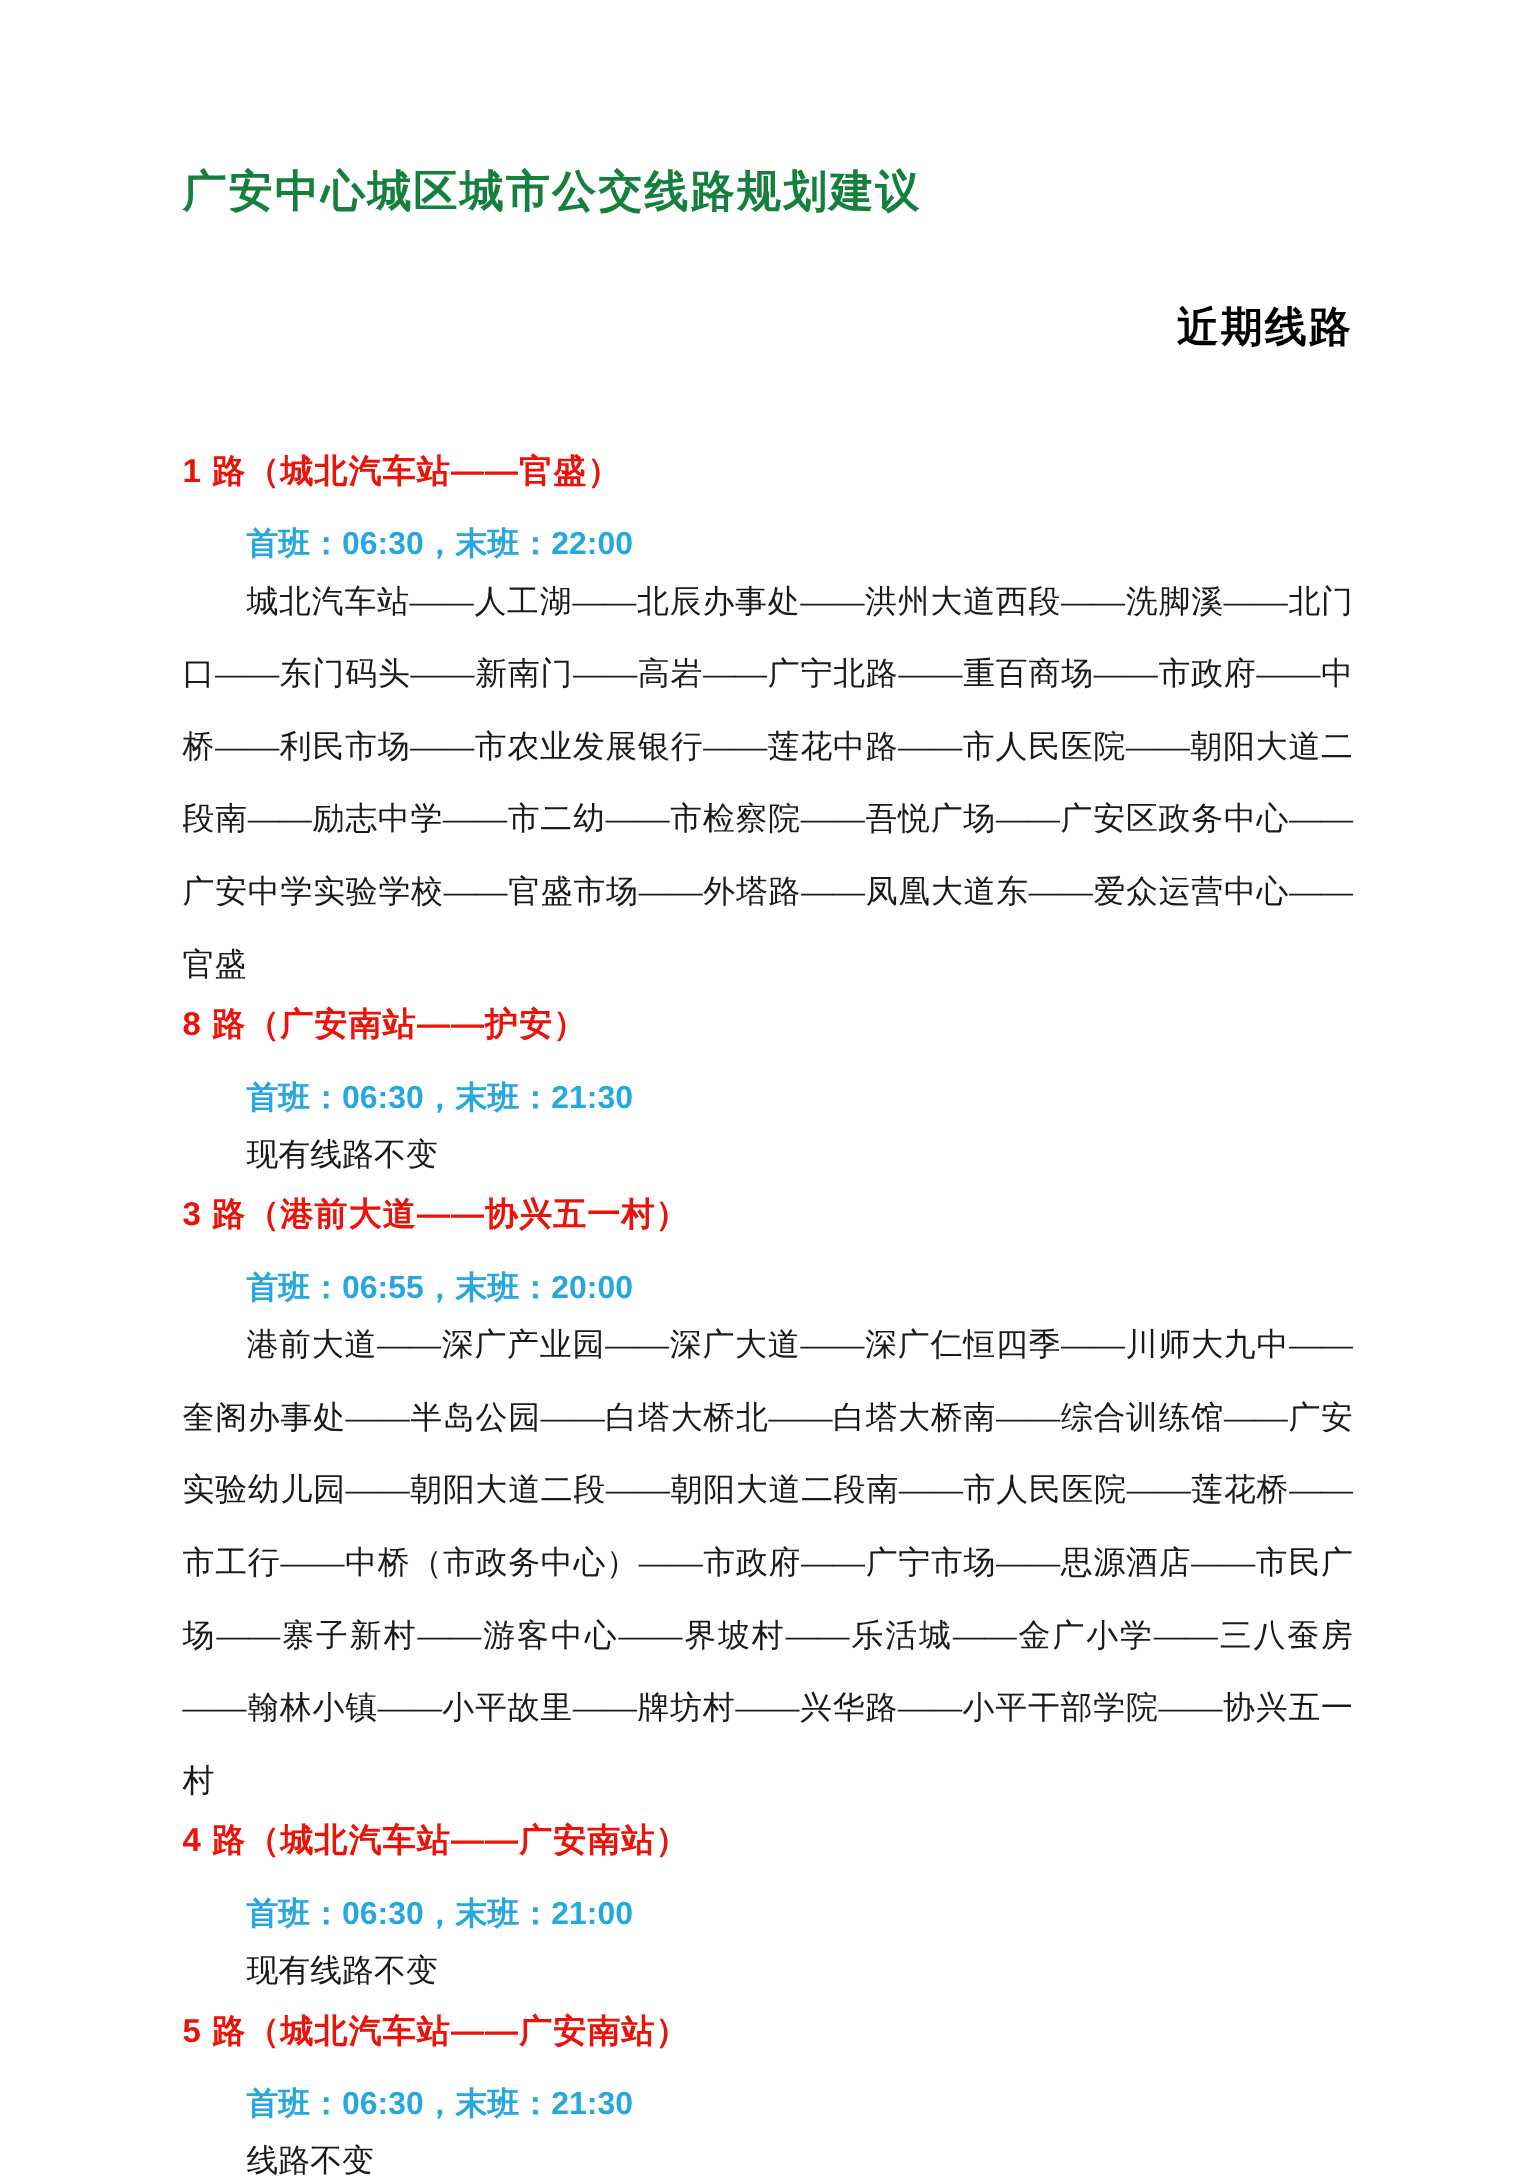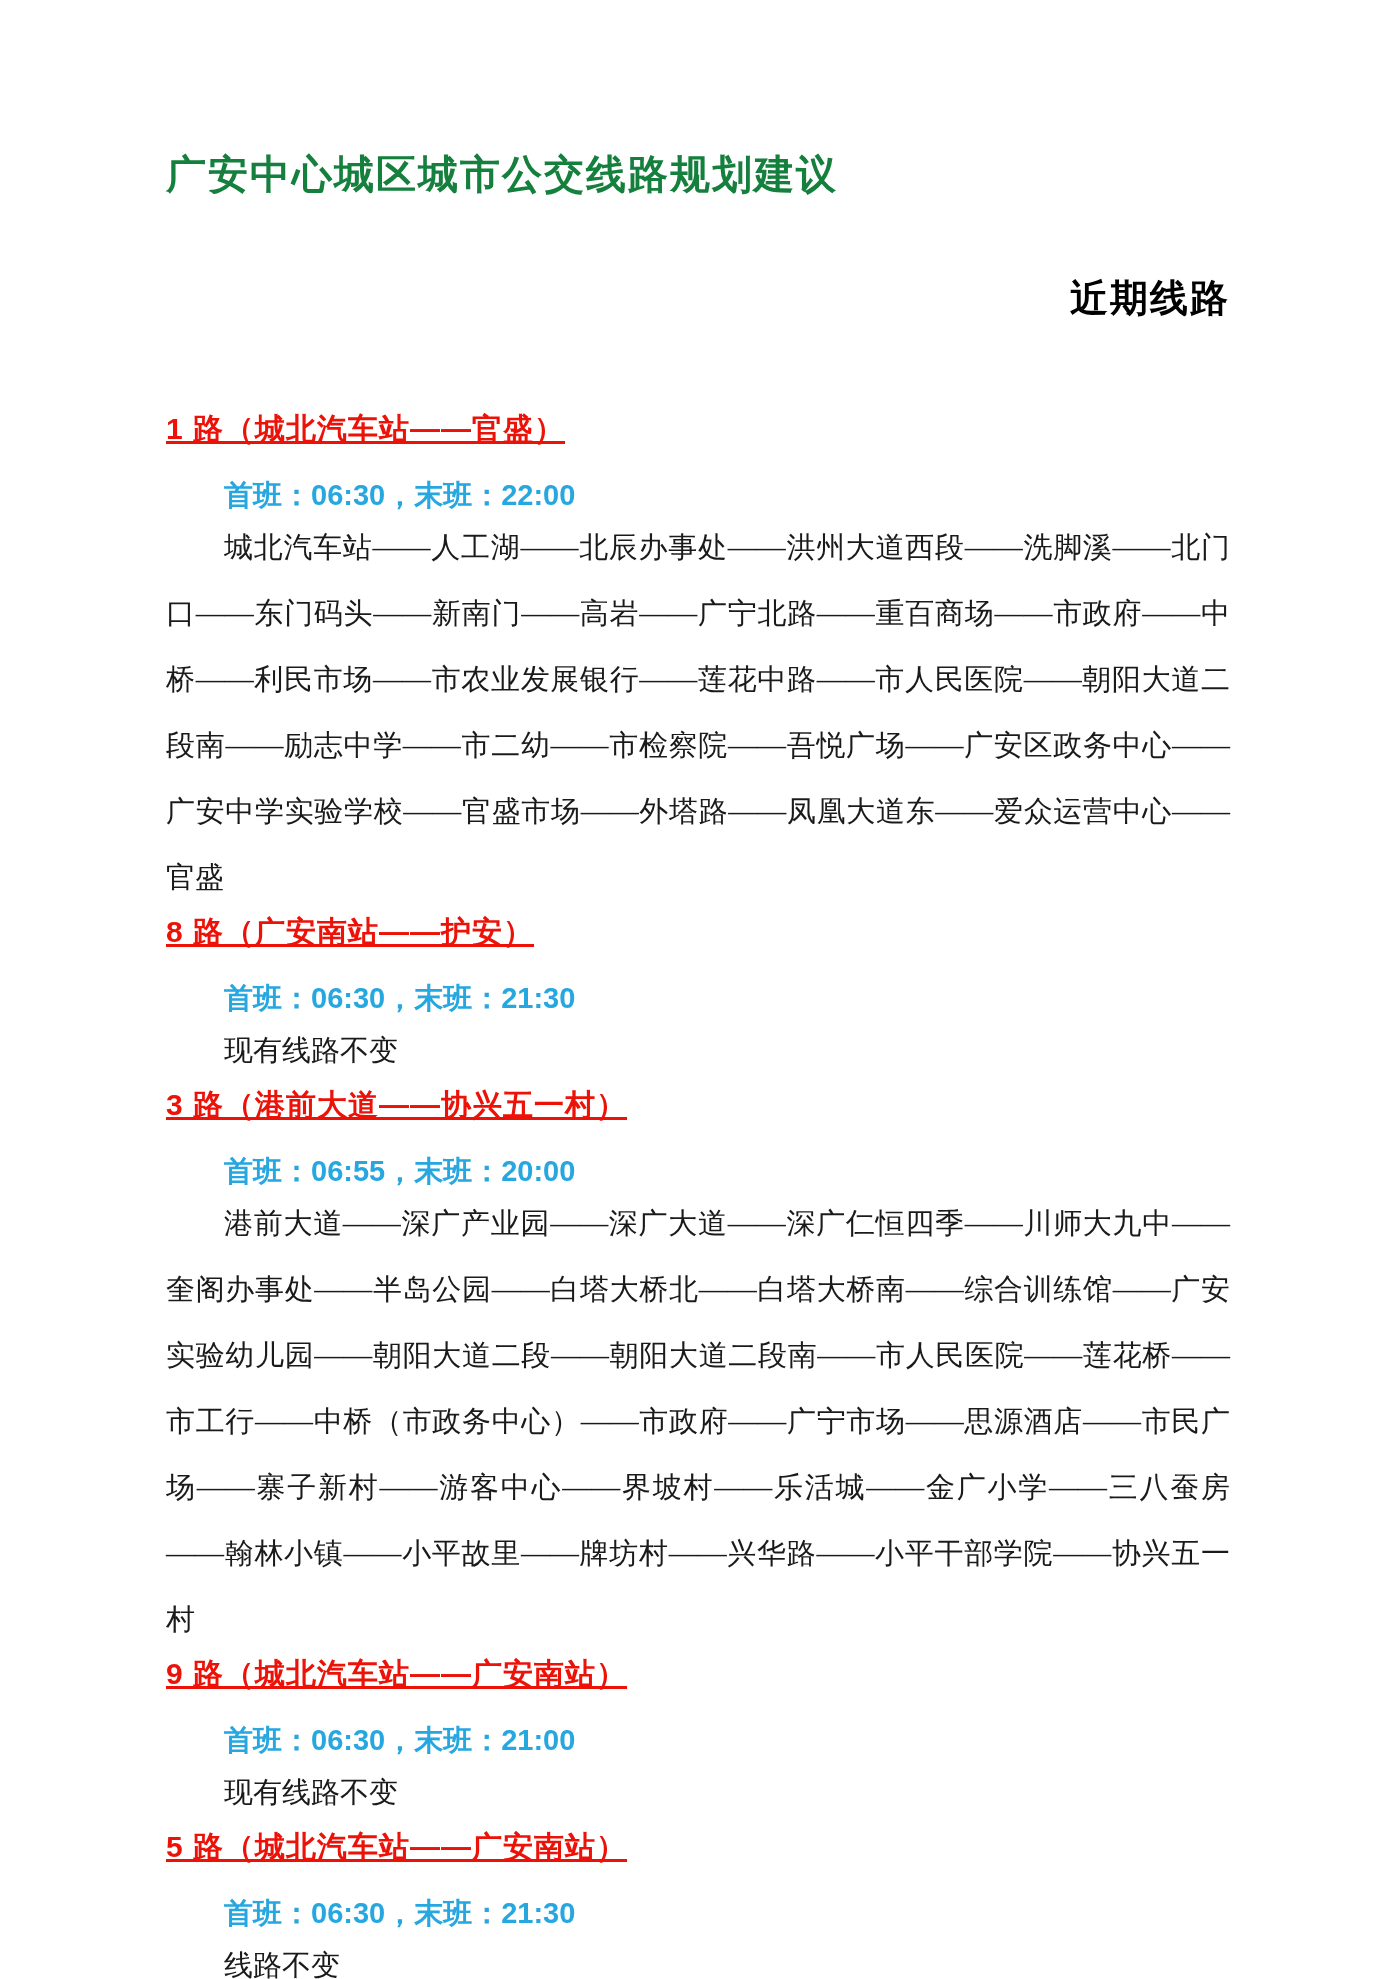--- a/index.html
+++ b/index.html
@@ -34,21 +34,20 @@
     font-weight:bold;color:#000000;
     text-align:right;letter-spacing:2px;
   }
   .routes{margin-top:86px;}
   .route-section + .route-section{margin-top:2px;}
   .route-heading{
     font-family:"Liberation Sans","DejaVu Sans",sans-serif;
     font-size:30px;line-height:40px;
     font-weight:bold;color:var(--red);
     letter-spacing:1px;
-    text-decoration:underline;
   }
   .route-schedule{
     margin-top:27px;margin-left:58px;
     font-family:"Liberation Sans","DejaVu Sans",sans-serif;
     font-size:29px;line-height:38px;
     font-weight:bold;color:var(--blue);
   }
   .route-stops{
     font-size:29px;line-height:66px;
     color:var(--ink);
@@ -79,21 +78,21 @@
       <div class="route-stops">现有线路不变</div>
     </div>
 
     <div class="route-section">
       <div class="route-heading">3 路（港前大道——协兴五一村）</div>
       <div class="route-schedule">首班：06:55，末班：20:00</div>
       <div class="route-stops">港前大道——深广产业园——深广大道——深广仁恒四季——川师大九中——奎阁办事处——半岛公园——白塔大桥北——白塔大桥南——综合训练馆——广安实验幼儿园——朝阳大道二段——朝阳大道二段南——市人民医院——莲花桥——市工行——中桥（市政务中心）——市政府——广宁市场——思源酒店——市民广场——寨子新村——游客中心——界坡村——乐活城——金广小学——三八蚕房——翰林小镇——小平故里——牌坊村——兴华路——小平干部学院——协兴五一村</div>
     </div>
 
     <div class="route-section">
-      <div class="route-heading">9 路（城北汽车站——广安南站）</div>
+      <div class="route-heading">4 路（城北汽车站——广安南站）</div>
       <div class="route-schedule">首班：06:30，末班：21:00</div>
       <div class="route-stops">现有线路不变</div>
     </div>
 
     <div class="route-section">
       <div class="route-heading">5 路（城北汽车站——广安南站）</div>
       <div class="route-schedule">首班：06:30，末班：21:30</div>
       <div class="route-stops">线路不变</div>
     </div>
 

